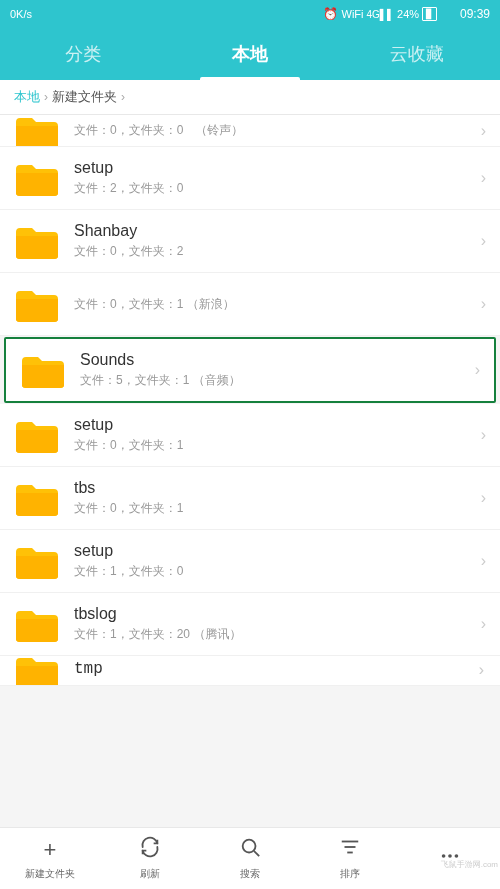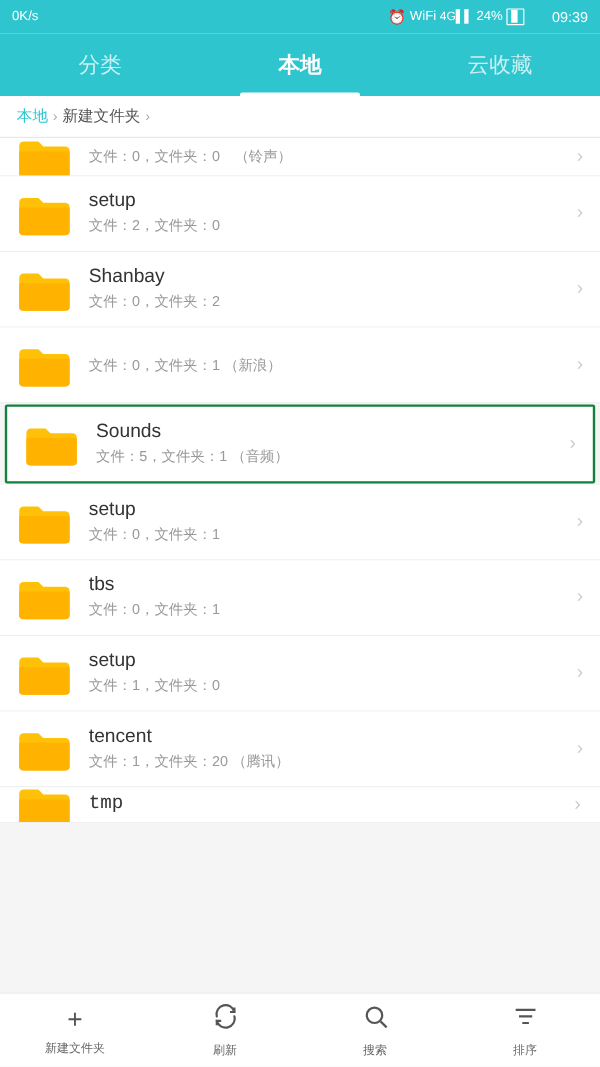--- a/index.html
+++ b/index.html
@@ -328,21 +328,21 @@
     </div>
 
     <div class="file-item">
       <div class="folder-icon">
         <svg viewBox="0 0 46 38" fill="none" xmlns="http://www.w3.org/2000/svg">
           <path d="M2 10 Q2 6 6 6 L18 6 L22 10 L40 10 Q44 10 44 14 L44 34 Q44 37 40 37 L6 37 Q2 37 2 34 Z" fill="#FFC107"></path>
           <path d="M2 14 L44 14 L44 34 Q44 37 40 37 L6 37 Q2 37 2 34 Z" fill="#FFB300"></path>
         </svg>
       </div>
       <div class="file-info">
-        <div class="file-name">tencent</div>
+        <div class="file-name">tbslog</div>
         <div class="file-meta"><span>文件：1，文件夹：20</span>&nbsp;<span>（腾讯）</span></div>
       </div>
       <span class="chevron">›</span>
     </div>
 
     <div class="file-item partial-item" style="height:30px;overflow:hidden;font-family:Liberation Mono, monospace;">
       <div class="folder-icon">
         <svg viewBox="0 0 46 38" fill="none" xmlns="http://www.w3.org/2000/svg">
           <path d="M2 10 Q2 6 6 6 L18 6 L22 10 L40 10 Q44 10 44 14 L44 34 Q44 37 40 37 L6 37 Q2 37 2 34 Z" fill="#FFC107"></path>
           <path d="M2 14 L44 14 L44 34 Q44 37 40 37 L6 37 Q2 37 2 34 Z" fill="#FFB300"></path>
@@ -385,13 +385,23 @@
   <div class="bottom-nav-item">
     <span class="bottom-nav-icon">
       <svg width="22" height="22" viewBox="0 0 24 24" fill="none" stroke="#555" stroke-width="2">
         <line x1="3" y1="6" x2="21" y2="6"></line>
         <line x1="6" y1="12" x2="18" y2="12"></line>
         <line x1="9" y1="18" x2="15" y2="18"></line>
       </svg>
     </span>
     <span style="font-size:10px;color:#666;">排序</span>
   </div>
+  <div class="bottom-nav-item" style="position:relative;">
+    <span class="bottom-nav-icon">
+      <svg width="22" height="22" viewBox="0 0 24 24" fill="#555">
+        <circle cx="5" cy="12" r="2"></circle>
+        <circle cx="12" cy="12" r="2"></circle>
+        <circle cx="19" cy="12" r="2"></circle>
+      </svg>
+    </span>
+    <span style="position:absolute;bottom:2px;right:2px;font-size:8px;color:#ccc;white-space:nowrap;">飞鼠手游网.com</span>
+  </div>
 </div>
 
 </body></html>

